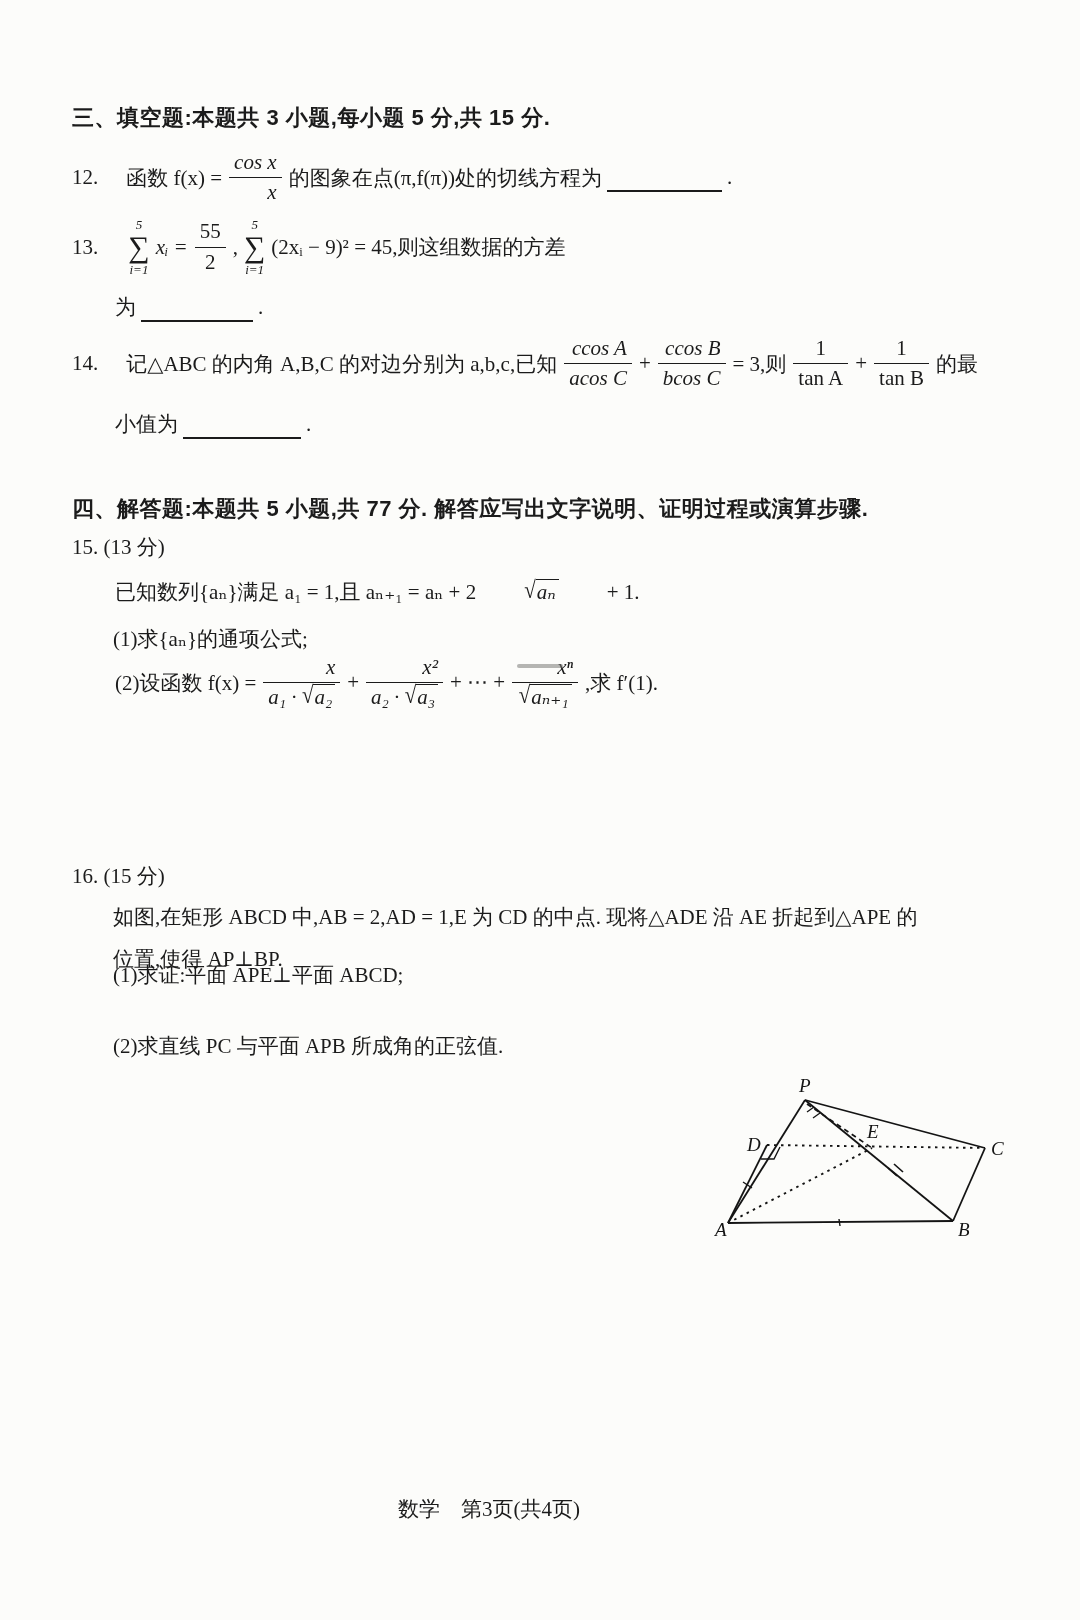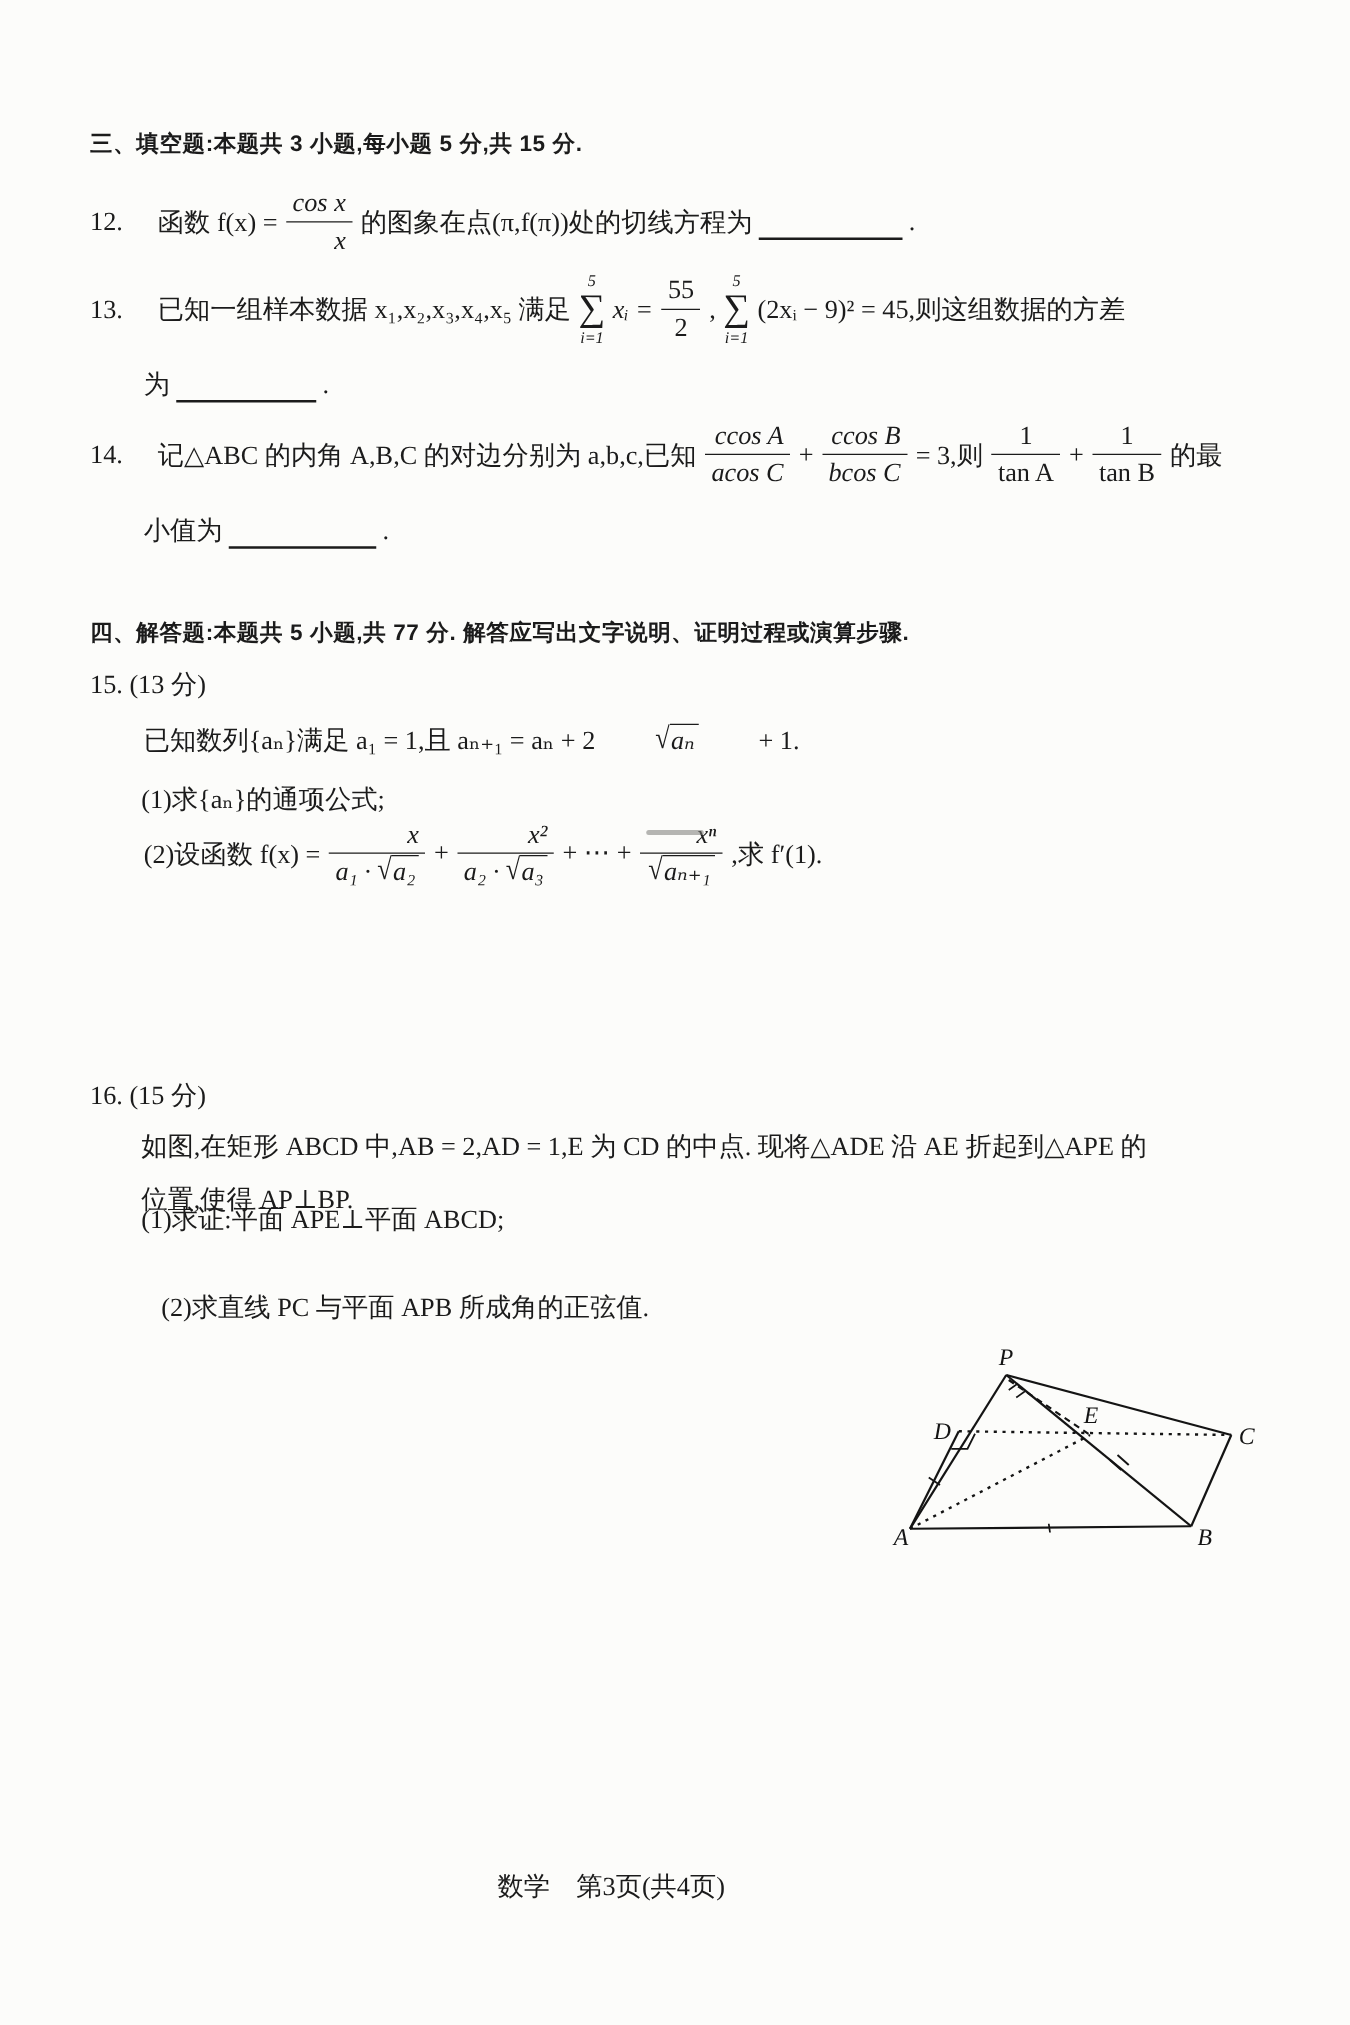--- a/index.html
+++ b/index.html
@@ -5,21 +5,21 @@
   html,body{margin:0;padding:0;background:#d9d9d6;}
   .page{
     position:relative; width:1080px; height:1620px;
     background:#fcfcfa; overflow:hidden;
     font-family:"Liberation Serif","DejaVu Serif",serif;
     color:#1b1b1b; font-size:21px;
   }
   .line{position:absolute; display:flex; align-items:center; white-space:nowrap;}
   .sec-title{
     font-family:"Liberation Sans","DejaVu Sans",sans-serif;
-    font-weight:700; font-size:18px; letter-spacing:.5px;
+    font-weight:700; font-size:22px; letter-spacing:.5px;
   }
   .qnum{font-weight:400; margin-right:26px; font-family:"Liberation Serif",serif;}
   .seg{margin:0 2px;}
   .math{font-style:italic;text-align:right;}
   
   .frac{display:inline-block; vertical-align:middle; text-align:center; margin:0 5px; line-height:1.2;}
   .frac .num{display:block; padding:0 5px 2px;}
   .frac .den{display:block; border-top:1.7px solid #1b1b1b; padding:2px 5px 0;}
   
   .sum{display:inline-flex; flex-direction:column; align-items:center; vertical-align:middle;
@@ -54,21 +54,20 @@
       <span class="num math">cos x</span>
       <span class="den math">x</span>
     </span>
     <span class="seg">的图象在点(π,f(π))处的切线方程为</span>
     <span class="blank w115"></span>
     <span class="seg">.</span>
   </div>
 
   <div class="line" style="top:218px; left:72px;">
     <span class="qnum">13.</span>
-    <span class="seg">已知一组样本数据 x₁,x₂,x₃,x₄,x₅ 满足</span>
     <span class="sum">
       <span class="lim">5</span>
       <span class="sym">∑</span>
       <span class="lim">i=1</span>
     </span>
     <span class="seg math">xᵢ =</span>
     <span class="frac">
       <span class="num">55</span>
       <span class="den">2</span>
     </span>
@@ -157,21 +156,21 @@
         <span class="sqrt"><span class="rsign">√</span><span class="rad math">aₙ₊₁</span></span>
       </span>
     </span>
     <span class="seg">,求 f′(1).</span>
   </div>
 
   <div class="line" style="top:862px; left:72px;">16. (15 分)</div>
   <div class="line cont" style="top:903px;">如图,在矩形 ABCD 中,AB = 2,AD = 1,E 为 CD 的中点. 现将△ADE 沿 AE 折起到△APE 的</div>
   <div class="line cont" style="top:945px;">位置,使得 AP⊥BP.</div>
   <div class="line cont" style="top:961px;">(1)求证:平面 APE⊥平面 ABCD;</div>
-  <div class="line cont" style="top:1032px;margin-left:16px;">(2)求直线 PC 与平面 APB 所成角的正弦值.</div>
+  <div class="line cont" style="top:1032px;">(2)求直线 PC 与平面 APB 所成角的正弦值.</div>
 
   <svg style="position:absolute; left:655px; top:1038px;" width="360" height="205" viewBox="0 0 360 205">
 
     <line x1="73" y1="185" x2="298" y2="183" stroke="#141414" stroke-width="1.8"></line>
     <line x1="298" y1="183" x2="330" y2="110" stroke="#141414" stroke-width="1.8"></line>
     <line x1="73" y1="185" x2="112" y2="107" stroke="#141414" stroke-width="1.8"></line>
     <line x1="73" y1="185" x2="150" y2="62" stroke="#141414" stroke-width="1.8"></line>
     <line x1="150" y1="62" x2="330" y2="110" stroke="#141414" stroke-width="1.8"></line>
     <line x1="150" y1="62" x2="298" y2="183" stroke="#141414" stroke-width="1.8"></line>
 

